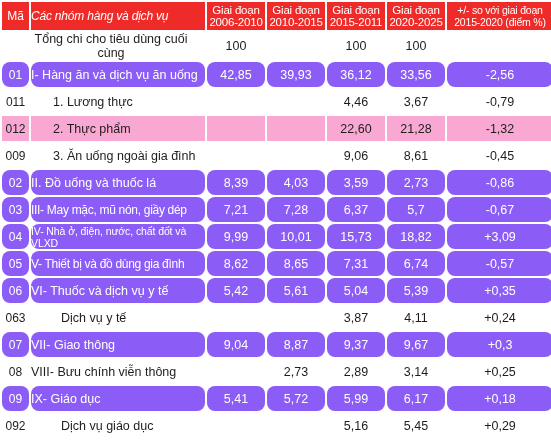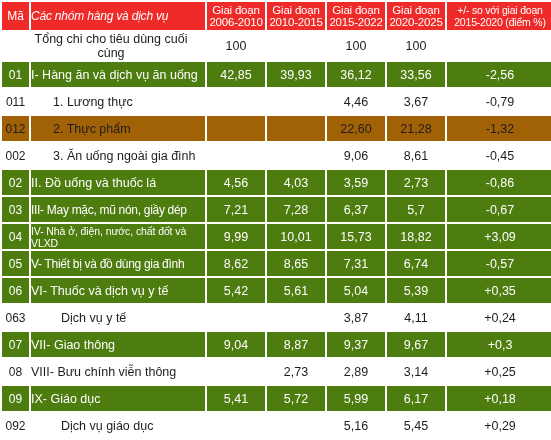--- a/index.html
+++ b/index.html
@@ -98,35 +98,36 @@
   td.name {
     text-align: left;
     padding-left: 8px;
   }
   td.val {
     text-align: center;
   }
 
   
   tr.blue td.cell {
-    background: #4d7c0f;
+    background: #8b5cf6;
     color: #ffffff;
+    border-radius: 8px;
   }
   tr.blue td.code {
     font-weight: normal;
   }
 
   
   tr.plain td.cell {
     background: #ffffff;
     color: #201c1c;
   }
   
   tr.shaded td.cell {
-    background: #a16207;
+    background: #f9a8d4;
     color: #201c1c;
   }
 
   
   tr.total td.cell {
     background: #ffffff;
     color: #201c1c;
     height: 25px;
   }
   tr.total td.name {
@@ -173,21 +174,21 @@
         <th class="h-period">
           <span class="ln1">Giai đoạn</span>
           <span class="ln2">2006-2010</span>
         </th>
         <th class="h-period">
           <span class="ln1">Giai đoạn</span>
           <span class="ln2">2010-2015</span>
         </th>
         <th class="h-period">
           <span class="ln1">Giai đoạn</span>
-          <span class="ln2">2015-2022</span>
+          <span class="ln2">2015-2011</span>
         </th>
         <th class="h-period">
           <span class="ln1">Giai đoạn</span>
           <span class="ln2">2020-2025</span>
         </th>
         <th class="h-delta">
           <span class="ln1">+/- so với giai đoạn</span>
           <span class="ln2">2015-2020 (điểm %)</span>
         </th>
       </tr>
@@ -223,32 +224,32 @@
         <tr class="shaded">
           <td class="cell code">012</td>
           <td class="cell name indent1">2. Thực phẩm</td>
           <td class="cell val"></td>
           <td class="cell val"></td>
           <td class="cell val">22,60</td>
           <td class="cell val">21,28</td>
           <td class="cell val">-1,32</td>
         </tr>
         <tr class="plain">
-          <td class="cell code">002</td>
+          <td class="cell code">009</td>
           <td class="cell name indent1">3. Ăn uống ngoài gia đình</td>
           <td class="cell val"></td>
           <td class="cell val"></td>
           <td class="cell val">9,06</td>
           <td class="cell val">8,61</td>
           <td class="cell val">-0,45</td>
         </tr>
         <tr class="blue">
           <td class="cell code">02</td>
           <td class="cell name">II. Đồ uống và thuốc lá </td>
-          <td class="cell val">4,56</td>
+          <td class="cell val">8,39</td>
           <td class="cell val">4,03</td>
           <td class="cell val">3,59</td>
           <td class="cell val">2,73</td>
           <td class="cell val">-0,86</td>
         </tr>
         <tr class="blue">
           <td class="cell code">03</td>
           <td class="cell name tight2">III- May mặc, mũ nón, giầy dép</td>
           <td class="cell val">7,21</td>
           <td class="cell val">7,28</td>

